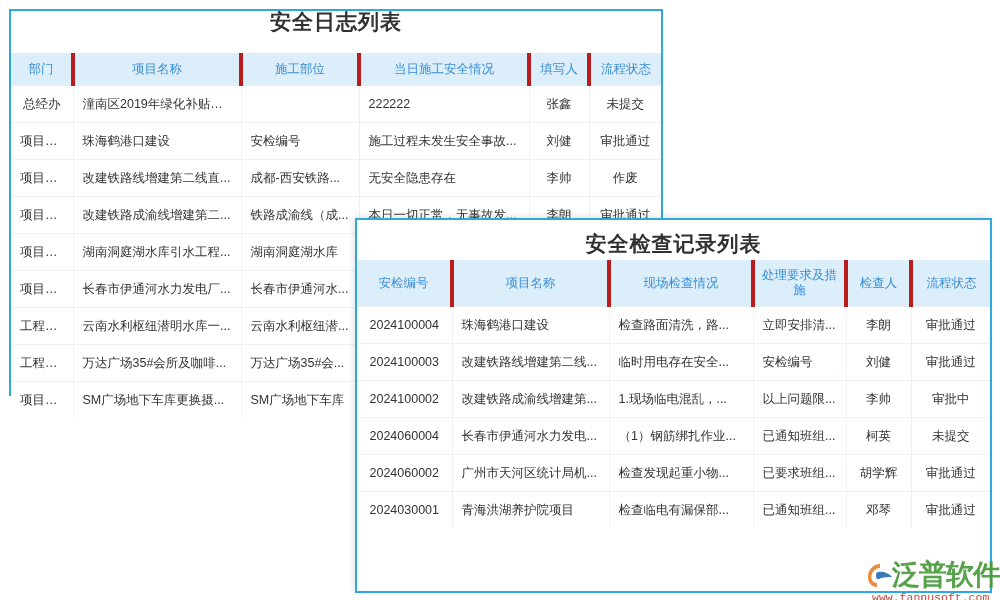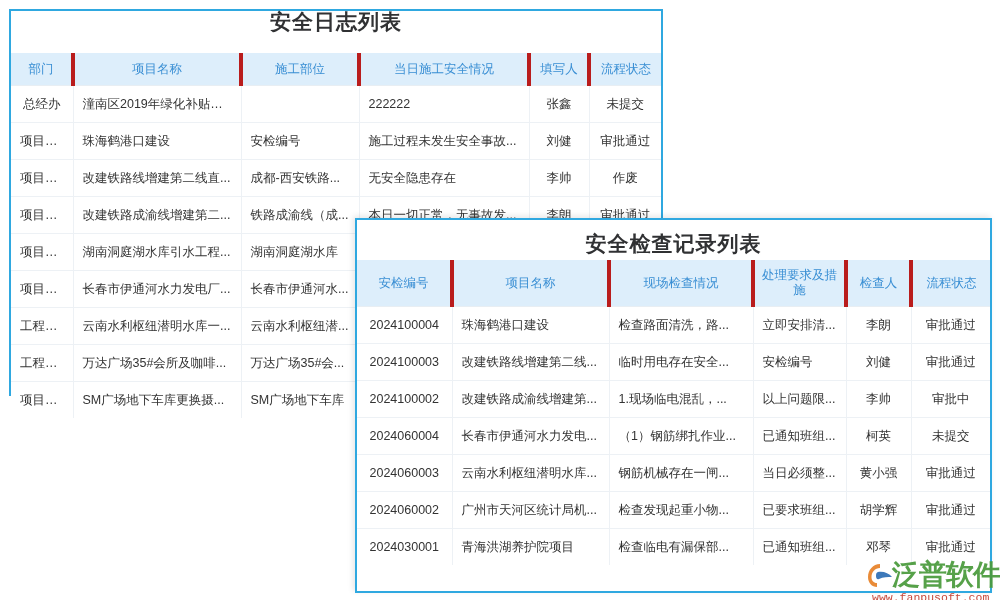--- a/index.html
+++ b/index.html
@@ -307,28 +307,20 @@
         </tr>
         <tr>
           <td class="c-center link">2024060004</td>
           <td class="c-left link">长春市伊通河水力发电...</td>
           <td class="c-left">（1）钢筋绑扎作业...</td>
           <td class="c-left">已通知班组...</td>
           <td class="person">柯英</td>
           <td class="st st-unsub">未提交</td>
         </tr>
         <tr>
-          <td class="c-center link">2024060003</td>
-          <td class="c-left link">云南水利枢纽潜明水库...</td>
-          <td class="c-left">钢筋机械存在一闸...</td>
-          <td class="c-left">当日必须整...</td>
-          <td class="person">黄小强</td>
-          <td class="st st-pass">审批通过</td>
-        </tr>
-        <tr>
           <td class="c-center link">2024060002</td>
           <td class="c-left link">广州市天河区统计局机...</td>
           <td class="c-left">检查发现起重小物...</td>
           <td class="c-left">已要求班组...</td>
           <td class="person">胡学辉</td>
           <td class="st st-pass">审批通过</td>
         </tr>
         <tr>
           <td class="c-center link">2024030001</td>
           <td class="c-left link">青海洪湖养护院项目</td>

